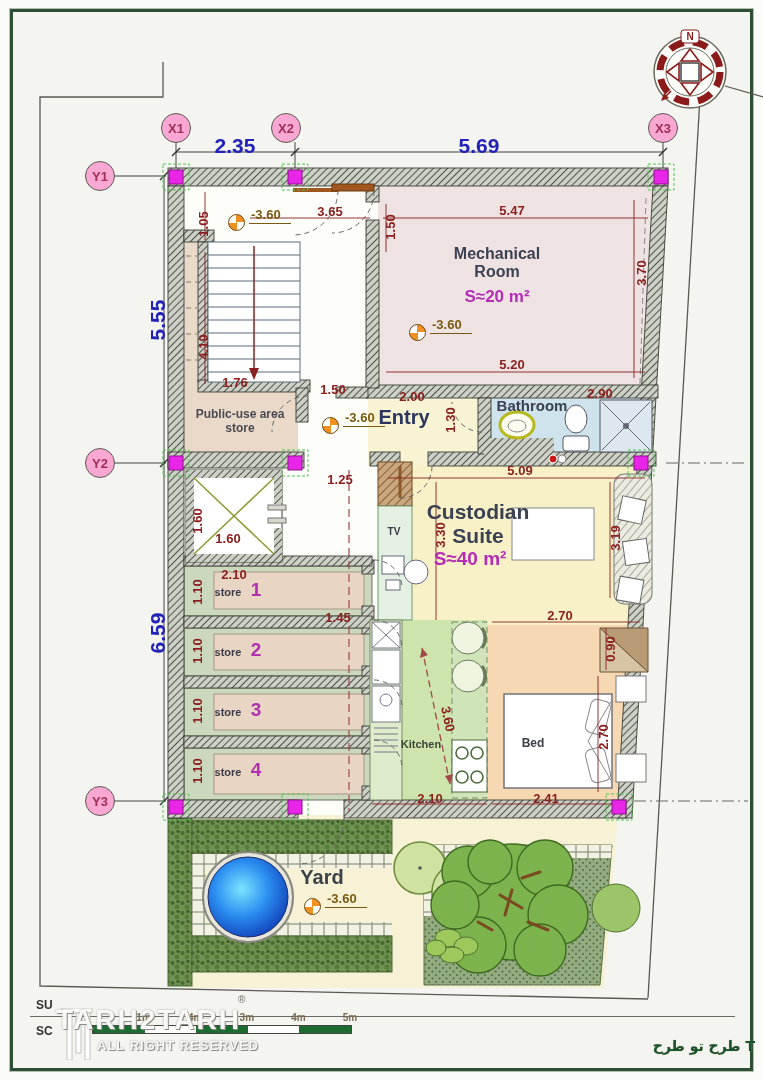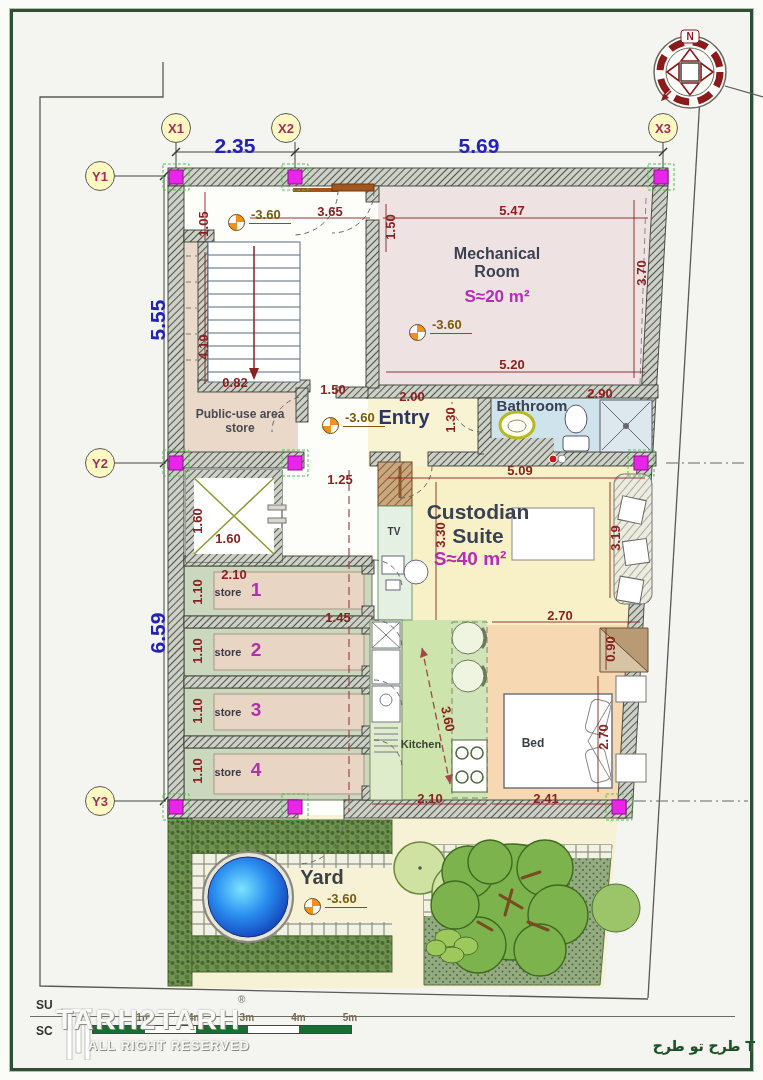--- a/index.html
+++ b/index.html
@@ -3,21 +3,21 @@
 <meta charset="utf-8">
 <style>
   html,body{margin:0;padding:0;background:#dcdcd8;}
   #stage{position:relative;width:763px;height:1080px;background:#fbfbf8;overflow:hidden;
          font-family:"Liberation Sans",sans-serif;}
   #frame{position:absolute;left:10px;top:9px;right:10px;bottom:9px;
          border:3px solid #2d4f33;box-shadow:0 0 0 1px #b9bdb2;background:#f4f4f1;}
   #plan-svg{position:absolute;left:0;top:0;}
   #overlay{position:absolute;left:0;top:0;width:763px;height:1080px;pointer-events:none;}
   .gbubble{position:absolute;width:28px;height:28px;border:1.6px solid #5a5a52;border-radius:50%;
-           background:#fef9c3;color:#a03058;font:bold 13px "Liberation Sans",sans-serif;
+           background:#f9a8d4;color:#a03058;font:bold 13px "Liberation Sans",sans-serif;
            display:flex;align-items:center;justify-content:center;transform:translate(-50%,-50%);}
   .dim-b{position:absolute;color:#2222b8;font:bold 21px "Liberation Sans",sans-serif;white-space:nowrap;}
   .dim-r{position:absolute;color:#8b2020;font:bold 13px "Liberation Sans",sans-serif;white-space:nowrap;}
   .lbl{position:absolute;white-space:pre-line;text-align:center;line-height:1.15;}
   .lvl{position:absolute;display:flex;align-items:center;transform:translate(-9px,-9px);}
   .lvl-icon{width:15px;height:15px;border-radius:50%;border:1.5px solid #6a4a10;
             background:conic-gradient(#f09020 0 90deg,#fff 0 180deg,#f09020 0 270deg,#fff 0);}
   .lvl-txt{color:#7a5a10;font:bold 13px "Liberation Sans",sans-serif;margin-left:4px;
            border-bottom:1.4px solid #7a5a10;padding:0 10px 1px 2px;transform:translateY(-7px);}
   
@@ -26,21 +26,21 @@
   .tb-su{position:absolute;font:bold 12px "Liberation Sans",sans-serif;color:#333;}
   .tb-title{position:absolute;font:bold 22px "Liberation Sans",sans-serif;color:#c2251c;}
   .tb-reg{position:absolute;font:bold 10px "Liberation Sans",sans-serif;color:#8a8a82;}
   #scalebar{position:absolute;left:92px;top:1025px;height:7px;display:flex;border:1px solid #44463e;}
   .seg{height:100%;}
   .seg-lbl{position:absolute;top:1012px;font:bold 10px "Liberation Sans",sans-serif;color:#7a6a52;transform:translateX(-50%);}
   
   #wm{position:absolute;left:56px;top:1004px;color:rgba(255,255,255,.93);
       text-shadow:0 0 2px #9a9a92,1px 1px 0 #8a8a82;pointer-events:none;}
   #wm .wm-main{font:800 28px "Liberation Sans",sans-serif;letter-spacing:2px;}
-  #wm .wm-sub{font:bold 13px "Liberation Sans",sans-serif;letter-spacing:1px;margin-top:2px;margin-left:32px;}
+  #wm .wm-sub{font:bold 13px "Liberation Sans",sans-serif;letter-spacing:1px;margin-top:2px;margin-left:41px;}
   #wm-logo{position:absolute;left:60px;top:1008px;width:34px;height:52px;pointer-events:none;opacity:.95;}
   #fa-mark{position:absolute;right:8px;top:1038px;width:130px;text-align:right;
            font:bold 14px "DejaVu Sans",sans-serif;color:#14532d;text-shadow:0 0 1px #c89a70;}
 </style>
 </head>
 <body>
 
 <div id="stage">
   <div id="frame"></div>
 
@@ -402,21 +402,21 @@
       <span class="dim-b" style="left: 235px; top: 146px; transform: translate(-50%, -50%) rotate(0deg);">2.35</span>
       <span class="dim-b" style="left: 479px; top: 146px; transform: translate(-50%, -50%) rotate(0deg);">5.69</span>
       <span class="dim-b" style="left: 158px; top: 320px; transform: translate(-50%, -50%) rotate(-90deg);">5.55</span>
       <span class="dim-b" style="left: 158px; top: 633px; transform: translate(-50%, -50%) rotate(-90deg);">6.59</span>
       <span class="dim-r" style="left: 203px; top: 224px; transform: translate(-50%, -50%) rotate(-90deg);">1.05</span>
       <span class="dim-r" style="left: 330px; top: 211px; transform: translate(-50%, -50%) rotate(0deg);">3.65</span>
       <span class="dim-r" style="left: 512px; top: 210px; transform: translate(-50%, -50%) rotate(0deg);">5.47</span>
       <span class="dim-r" style="left: 390px; top: 227px; transform: translate(-50%, -50%) rotate(-90deg);">1.50</span>
       <span class="dim-r" style="left: 641px; top: 273px; transform: translate(-50%, -50%) rotate(-90deg);">3.70</span>
       <span class="dim-r" style="left: 203px; top: 347px; transform: translate(-50%, -50%) rotate(-90deg);">4.19</span>
-      <span class="dim-r" style="left: 235px; top: 382px; transform: translate(-50%, -50%) rotate(0deg);">0.82</span>
+      <span class="dim-r" style="left: 235px; top: 382px; transform: translate(-50%, -50%) rotate(0deg);">1.76</span>
       <span class="dim-r" style="left: 333px; top: 389px; transform: translate(-50%, -50%) rotate(0deg);">1.50</span>
       <span class="dim-r" style="left: 512px; top: 364px; transform: translate(-50%, -50%) rotate(0deg);">5.20</span>
       <span class="dim-r" style="left: 412px; top: 396px; transform: translate(-50%, -50%) rotate(0deg);">2.00</span>
       <span class="dim-r" style="left: 600px; top: 393px; transform: translate(-50%, -50%) rotate(0deg);">2.90</span>
       <span class="dim-r" style="left: 450px; top: 420px; transform: translate(-50%, -50%) rotate(-90deg);">1.30</span>
       <span class="dim-r" style="left: 520px; top: 470px; transform: translate(-50%, -50%) rotate(0deg);">5.09</span>
       <span class="dim-r" style="left: 340px; top: 479px; transform: translate(-50%, -50%) rotate(0deg);">1.25</span>
       <span class="dim-r" style="left: 197px; top: 521px; transform: translate(-50%, -50%) rotate(-90deg);">1.60</span>
       <span class="dim-r" style="left: 228px; top: 538px; transform: translate(-50%, -50%) rotate(0deg);">1.60</span>
       <span class="dim-r" style="left: 440px; top: 535px; transform: translate(-50%, -50%) rotate(-90deg);">3.30</span>

